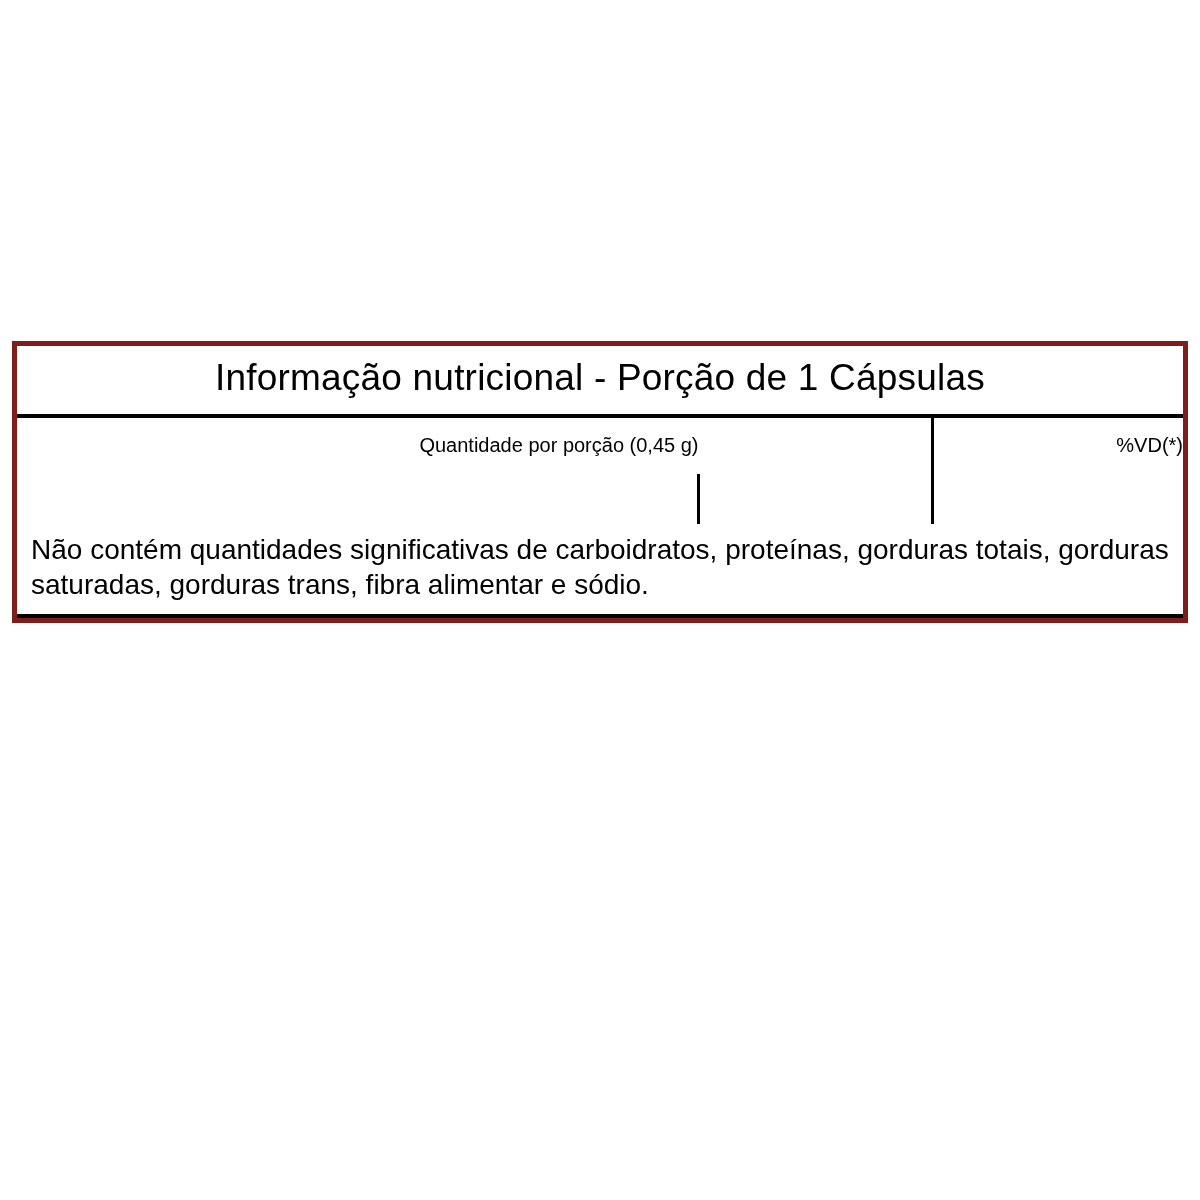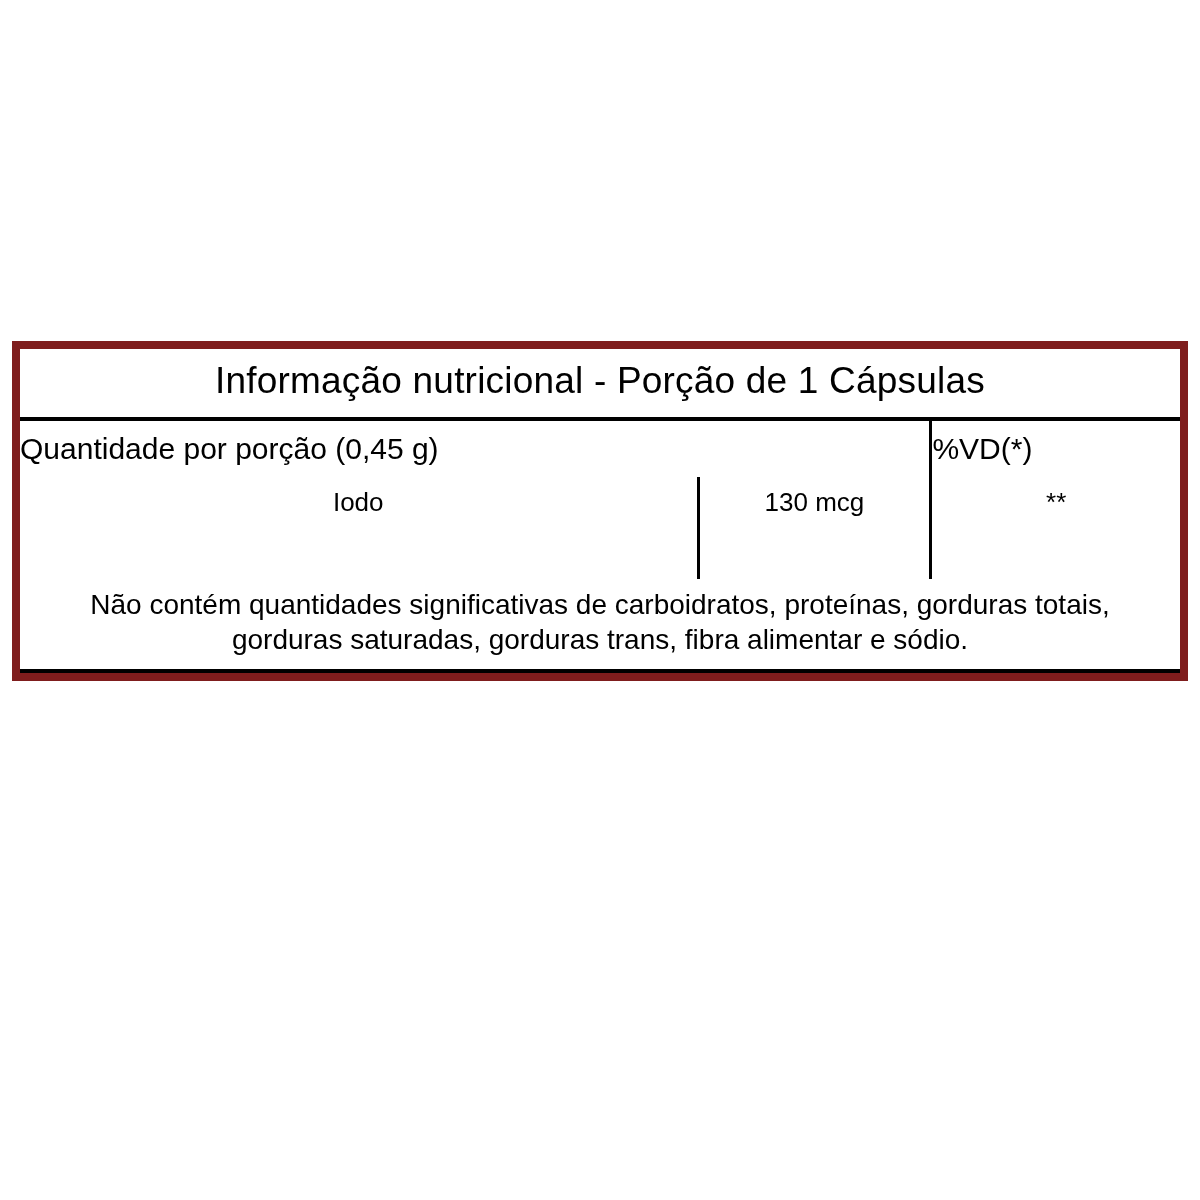--- a/index.html
+++ b/index.html
@@ -15,21 +15,21 @@
     position: relative;
     overflow: hidden;
   }
 
   #nutrition-panel {
     position: absolute;
     left: 12px;
     top: 341px;
     width: 1176px;
     box-sizing: border-box;
-    border: 8px solid #7f1d1d;
+    border: 5px solid #7f1d1d;
     background: #ffffff;
   }
 
   .title-row {
     border-bottom: 4px solid #000000;
     text-align: center;
     padding: 10px 0 14px 0;
   }
   .title-row .title {
     font-size: 37px;
@@ -48,22 +48,22 @@
     vertical-align: middle;
   }
 
   .col-name  { width: 58.6%; }
   .col-val   { width: 20.0%; }
   .col-vd    { width: 21.4%; }
 
   .hdr-row td {
     height: 56px;
     border-bottom: 3px solid #000000;
-    text-align: left;
-    font-size: 30px;
+    text-align: right;
+    font-size: 20px;
   }
   .hdr-row td.col-name {
     border-right: 0;
   }
   .hdr-row td.col-vd {
     border-left: 3px solid #000000;
   }
 
   .data-row td {
     height: 52px;
@@ -77,21 +77,20 @@
   .empty-row td {
     height: 50px;
     border-bottom: 7px solid #000000;
   }
   .empty-row td.col-val { border-left: 3px solid #000000; }
   .empty-row td.col-vd  { border-left: 3px solid #000000; }
 
   .note-block {
     border-bottom: 4px solid #000000;
     padding: 8px 14px 12px 14px;
-    text-align: center;
     font-size: 28px;
     line-height: 1.26;
   }
 
   .footnote-block {
     padding: 10px 20px 14px 20px;
     text-align: center;
     font-size: 23px;
     line-height: 1.28;
   }
@@ -107,25 +106,20 @@
 
   <table class="nut">
     <tbody>
       <tr class="hdr-row">
         <td class="col-name">Quantidade por porção (0,45 g)</td>
         <td class="col-val"></td>
         <td class="col-vd">%VD(*)</td>
       </tr>
 
 
-      <tr class="data-row">
-        <td class="col-name">Iodo</td>
-        <td class="col-val">130 mcg</td>
-        <td class="col-vd">**</td>
-      </tr>
 
       <tr class="empty-row">
         <td class="col-name"></td>
         <td class="col-val"></td>
         <td class="col-vd"></td>
       </tr>
     </tbody>
   </table>
 
   <div class="note-block">Não contém quantidades significativas de carboidratos, proteínas, gorduras totais, gorduras saturadas, gorduras trans, fibra alimentar e sódio.</div>

